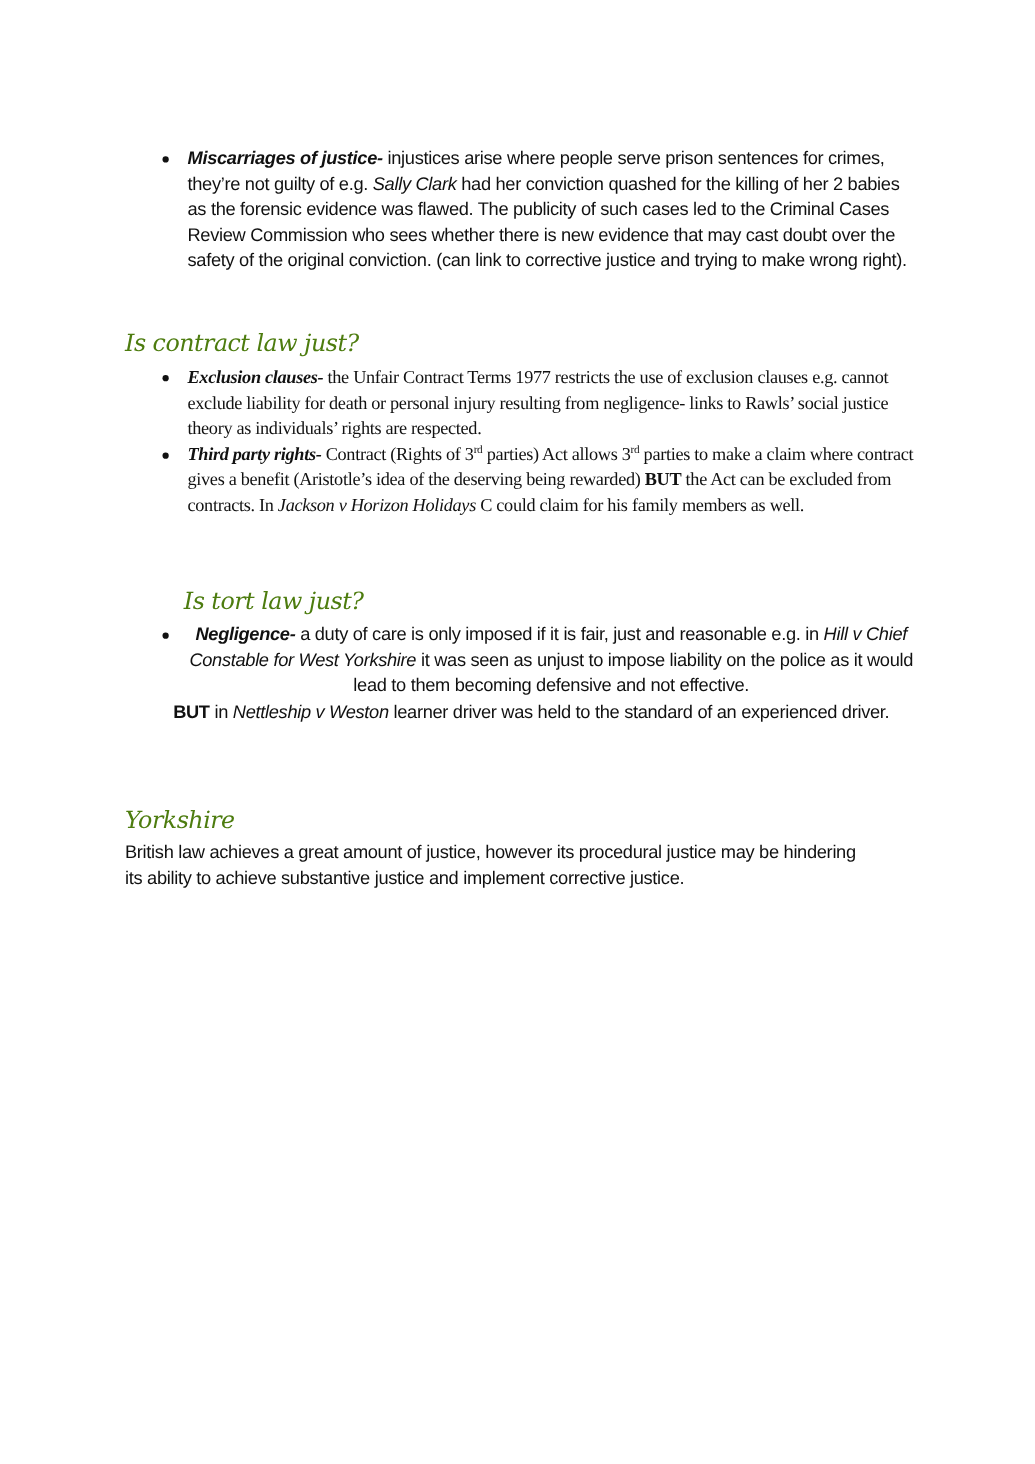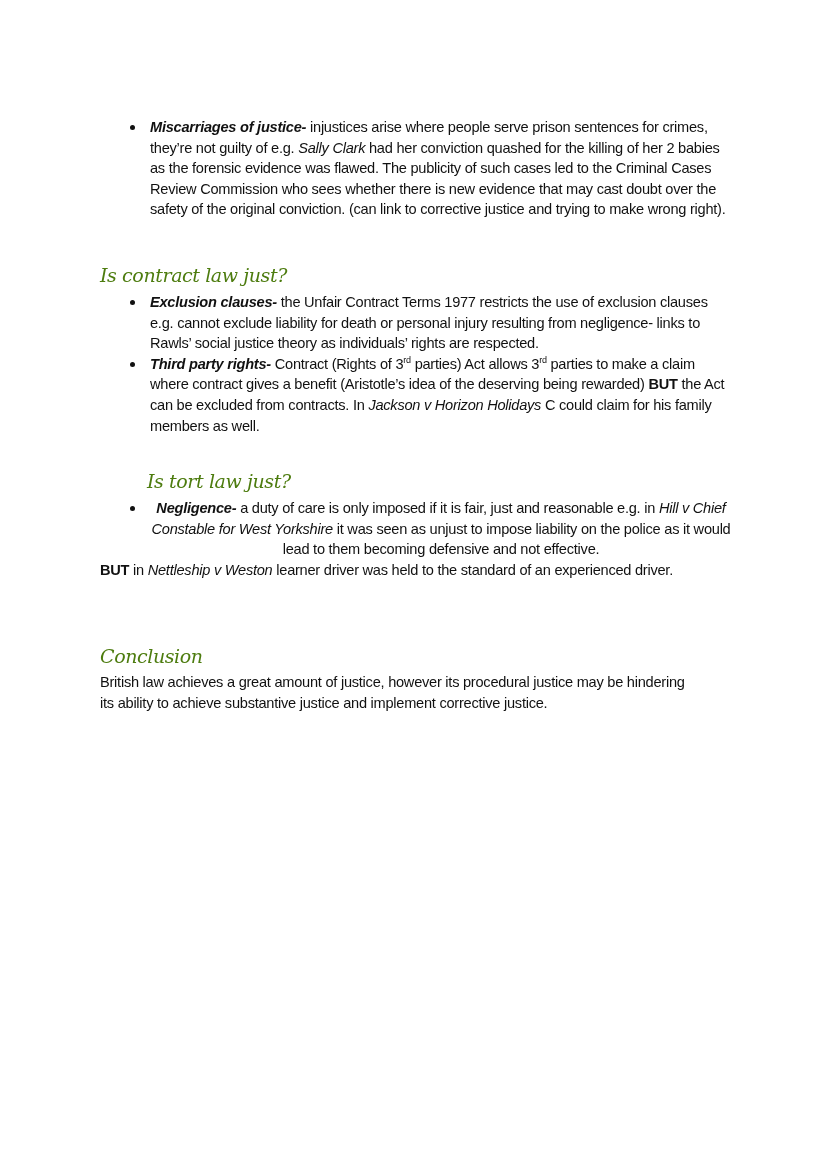--- a/index.html
+++ b/index.html
@@ -90,42 +90,42 @@
 
   <ul class="bullets text" style="top:101px; width:632px;">
     <li>
       <span class="bullet-dot"></span>
       <span class="lead">Miscarriages of justice-</span><span> injustices arise where people serve prison sentences for crimes, they’re not guilty of e.g. </span><span class="case">Sally Clark</span><span> had her conviction quashed for the killing of her 2 babies as the forensic evidence was flawed. The publicity of such cases led to the Criminal Cases Review Commission who sees whether there is new evidence that may cast doubt over the safety of the original conviction. (can link to corrective justice and trying to make wrong right).</span>
     </li>
   </ul>
 
   <h2 class="heading" style="top:247px;">Is contract law just?</h2>
 
-  <ul class="bullets text" style="top:276px; width:632px;">
+  <ul class="bullets text" style="top:276px; width:632px;font-family:Liberation Serif, serif;">
     <li>
       <span class="bullet-dot"></span>
       <span class="lead">Exclusion clauses-</span><span> the Unfair Contract Terms 1977 restricts the use of exclusion clauses e.g. cannot exclude liability for death or personal injury resulting from negligence- links to Rawls’ social justice theory as individuals’ rights are respected.</span>
     </li>
     <li>
       <span class="bullet-dot"></span>
       <span class="lead">Third party rights-</span><span> Contract (Rights of 3</span><sup>rd</sup><span> parties) Act allows 3</span><sup>rd</sup><span> parties to make a claim where contract gives a benefit (Aristotle’s idea of the deserving being rewarded) </span><span class="bold">BUT</span><span> the Act can be excluded from contracts. In </span><span class="case">Jackson v Horizon Holidays</span><span> C could claim for his family members as well.</span>
     </li>
   </ul>
 
   <h2 class="heading" style="top:453px;margin-left:47px;">Is tort law just?</h2>
 
   <ul class="bullets text" style="top:482px; width:632px;text-align:center;">
     <li>
       <span class="bullet-dot"></span>
       <span class="lead">Negligence-</span><span> a duty of care is only imposed if it is fair, just and reasonable e.g. in </span><span class="case">Hill v Chief Constable for West Yorkshire</span><span> it was seen as unjust to impose liability on the police as it would lead to them becoming defensive and not effective.</span>
     </li>
   </ul>
 
-  <p class="para text" style="top:544px;">
+  <p class="para text" style="top:544px;text-align:center;">
     <span class="bold">BUT</span><span> in </span><span class="case">Nettleship v Weston</span><span> learner driver was held to the standard of an experienced driver.</span>
   </p>
 
 
-  <h2 class="heading" style="top:628px;">Conclusion</h2>
+  <h2 class="heading" style="top:628px;">Yorkshire</h2>
 
   <p class="para text" style="top:656px; width:600px;">British law achieves a great amount of justice, however its procedural justice may be hindering its ability to achieve substantive justice and implement corrective justice.</p>
 
 </div>
 
 </body></html>

